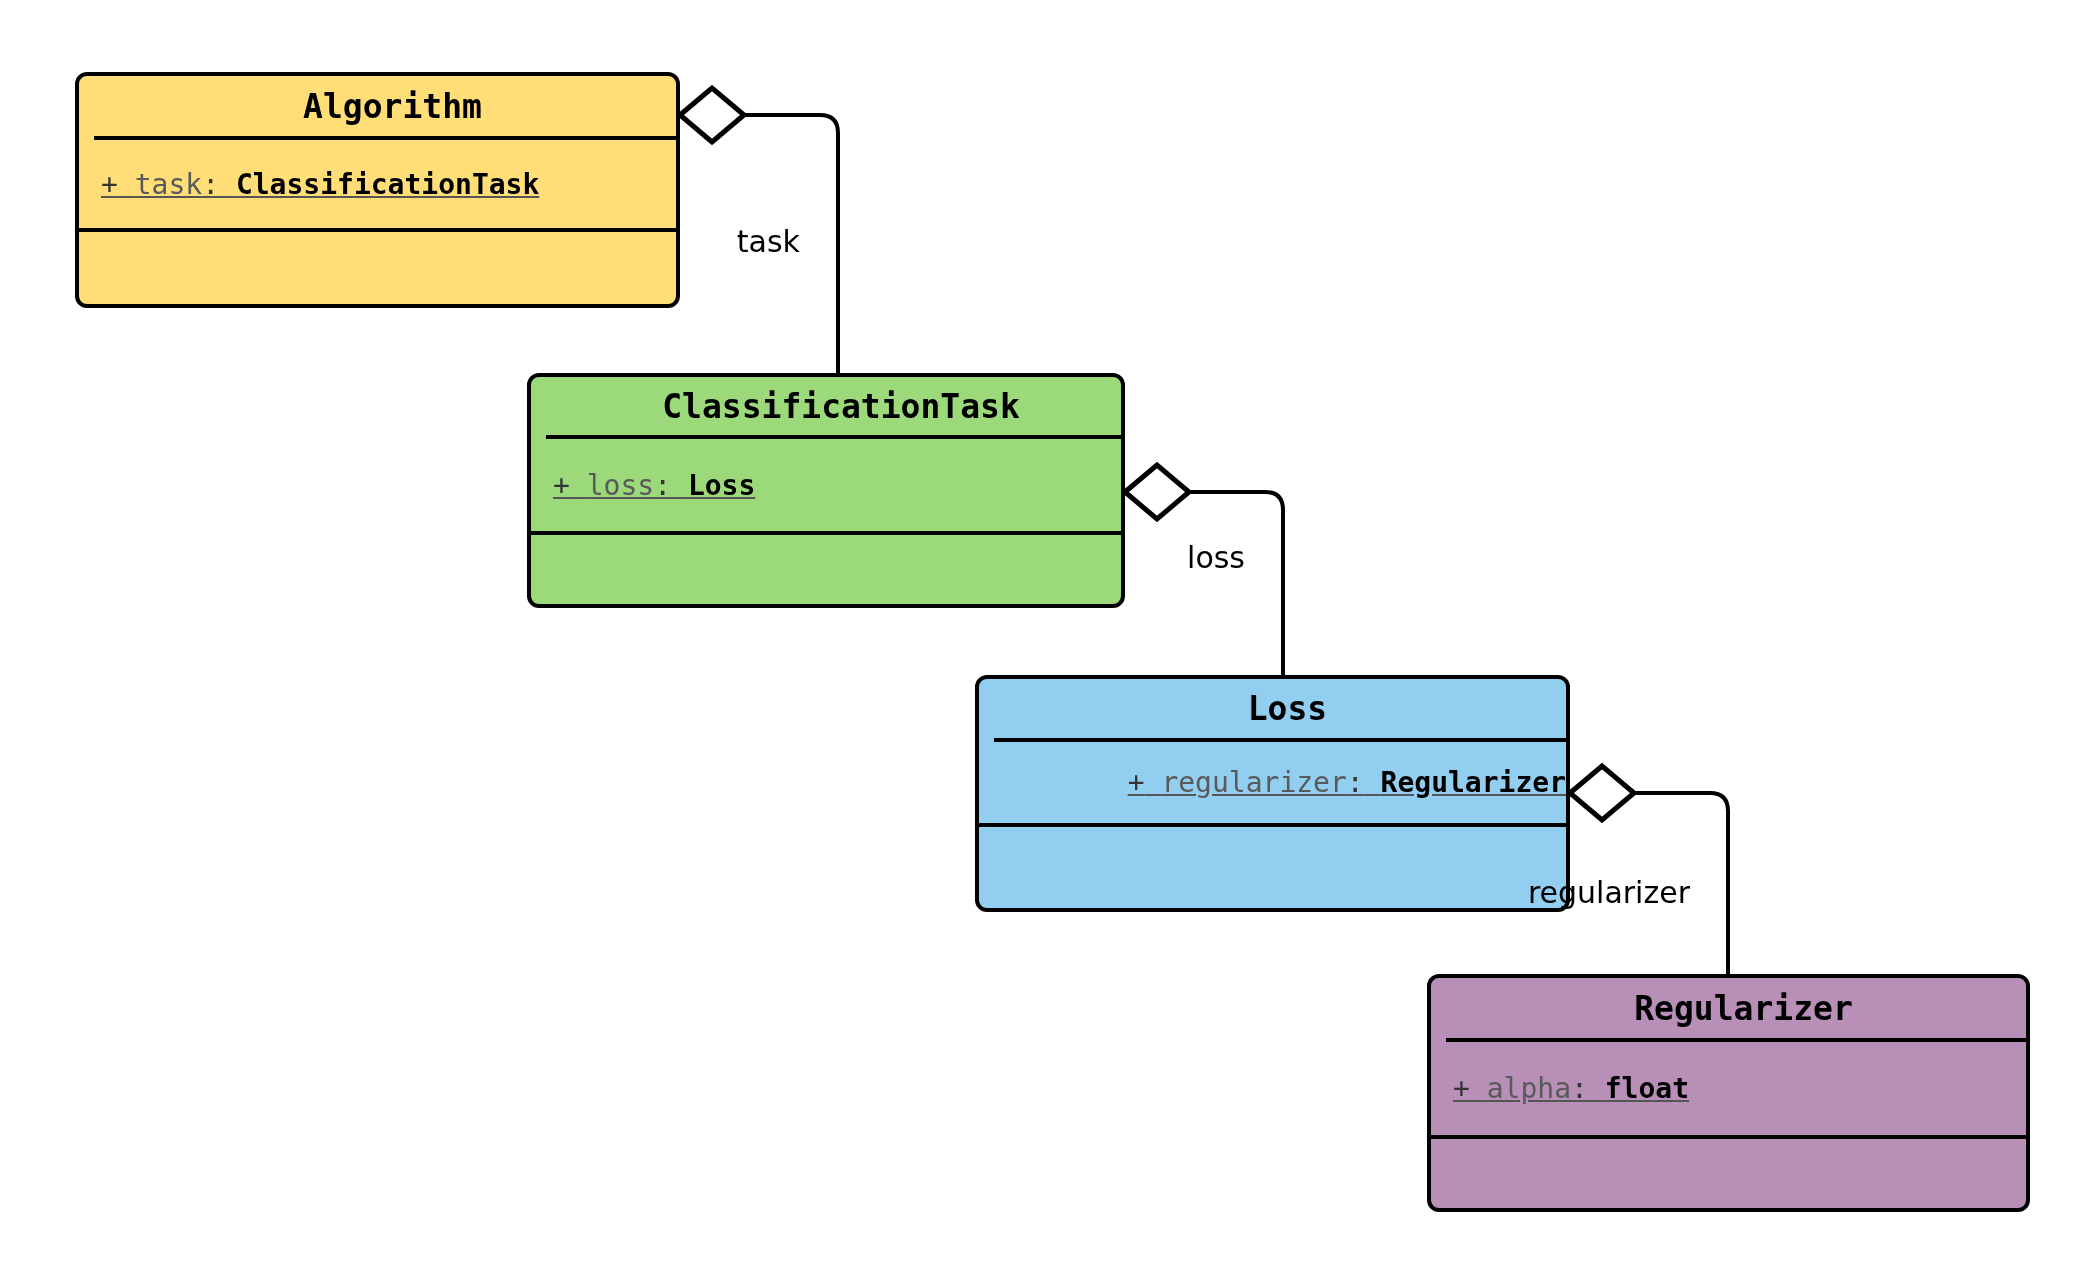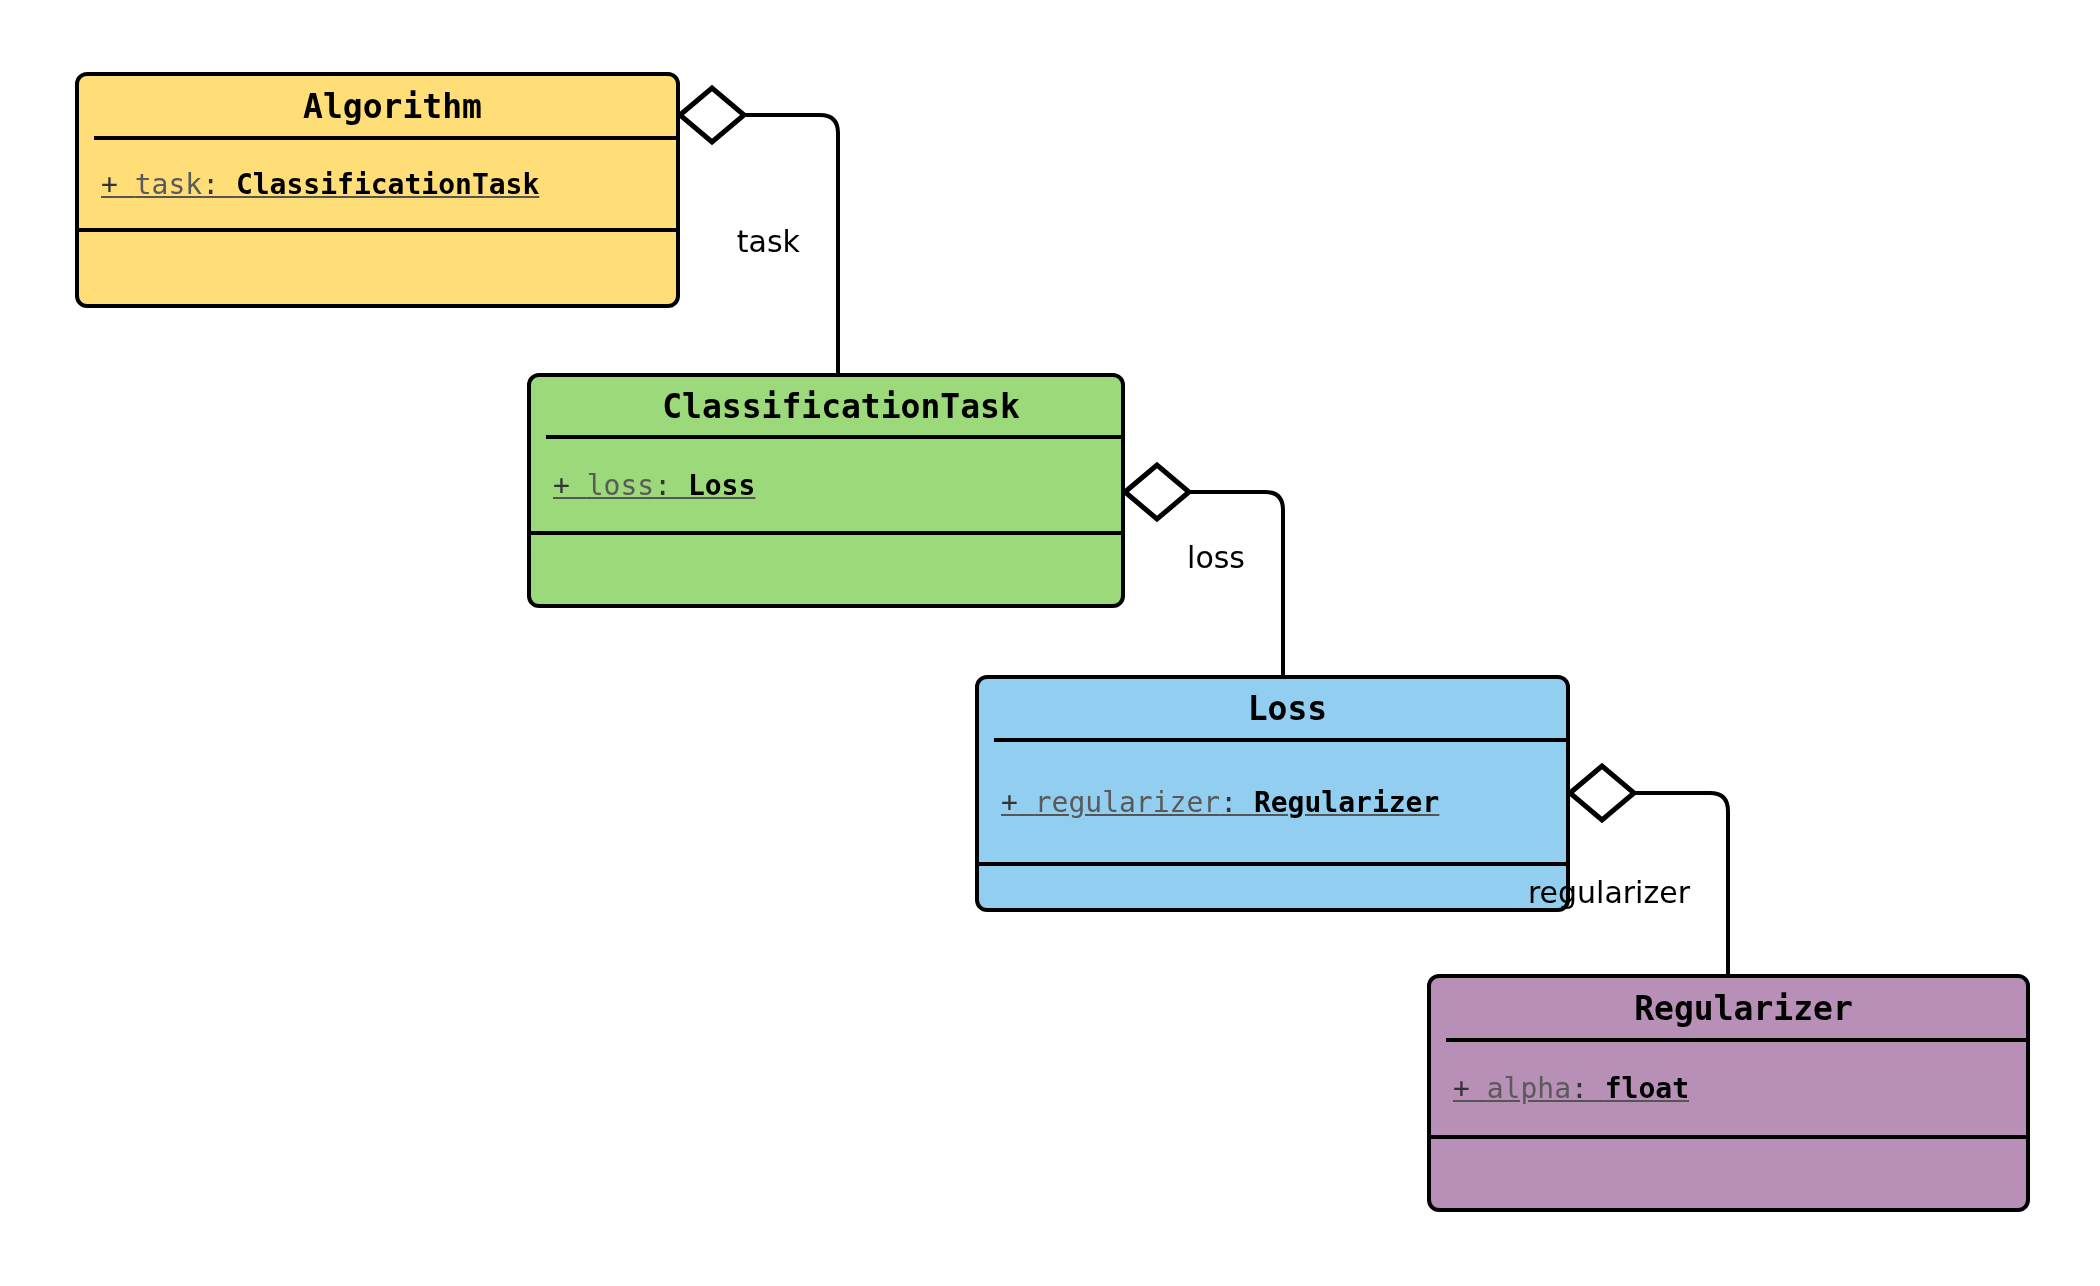--- a/index.html
+++ b/index.html
@@ -130,21 +130,21 @@
     <div class="uml-attrs" style="height:96px;">
       <span class="uml-attr-line"><span class="uml-attr-vis">+</span><span>&nbsp;</span><span class="uml-attr-name">loss</span><span class="uml-attr-colon">:</span><span>&nbsp;</span><span class="uml-attr-type">Loss</span></span>
     </div>
     <div class="uml-methods" style="height:71px;"></div>
   </div>
 
   <div class="uml-class" style="left:975px; top:675px; width:595px; height:237px; background:#92CEEF;">
     <div class="uml-header" style="height:63px;">
       <span class="uml-title">Loss</span>
     </div>
-    <div class="uml-attrs" style="height:124px;">
+    <div class="uml-attrs" style="height:85px;justify-content:flex-end;">
       <span class="uml-attr-line"><span class="uml-attr-vis">+</span><span>&nbsp;</span><span class="uml-attr-name">regularizer</span><span class="uml-attr-colon">:</span><span>&nbsp;</span><span class="uml-attr-type">Regularizer</span></span>
     </div>
     <div class="uml-methods" style="height:73px;"></div>
   </div>
 
   <div class="uml-class" style="left:1427px; top:974px; width:603px; height:238px; background:#B78FB7;">
     <div class="uml-header" style="height:64px;">
       <span class="uml-title">Regularizer</span>
     </div>
     <div class="uml-attrs" style="height:97px;">

